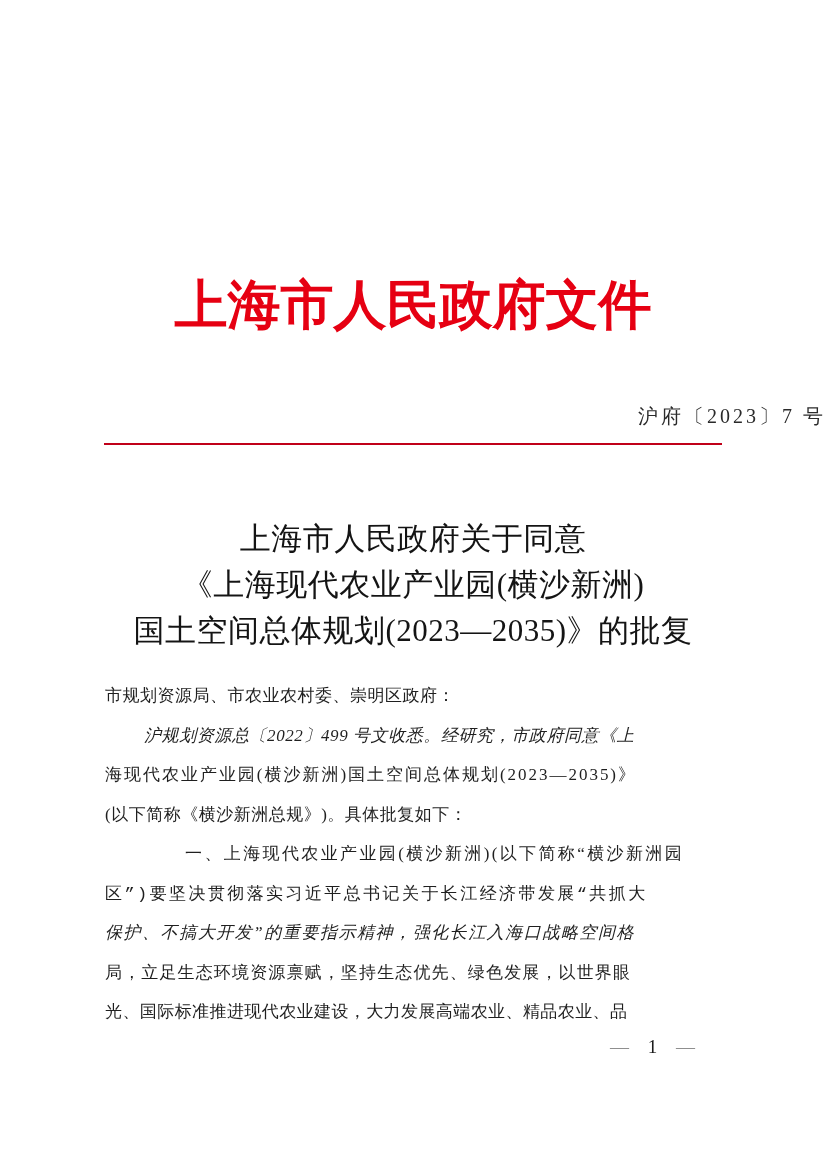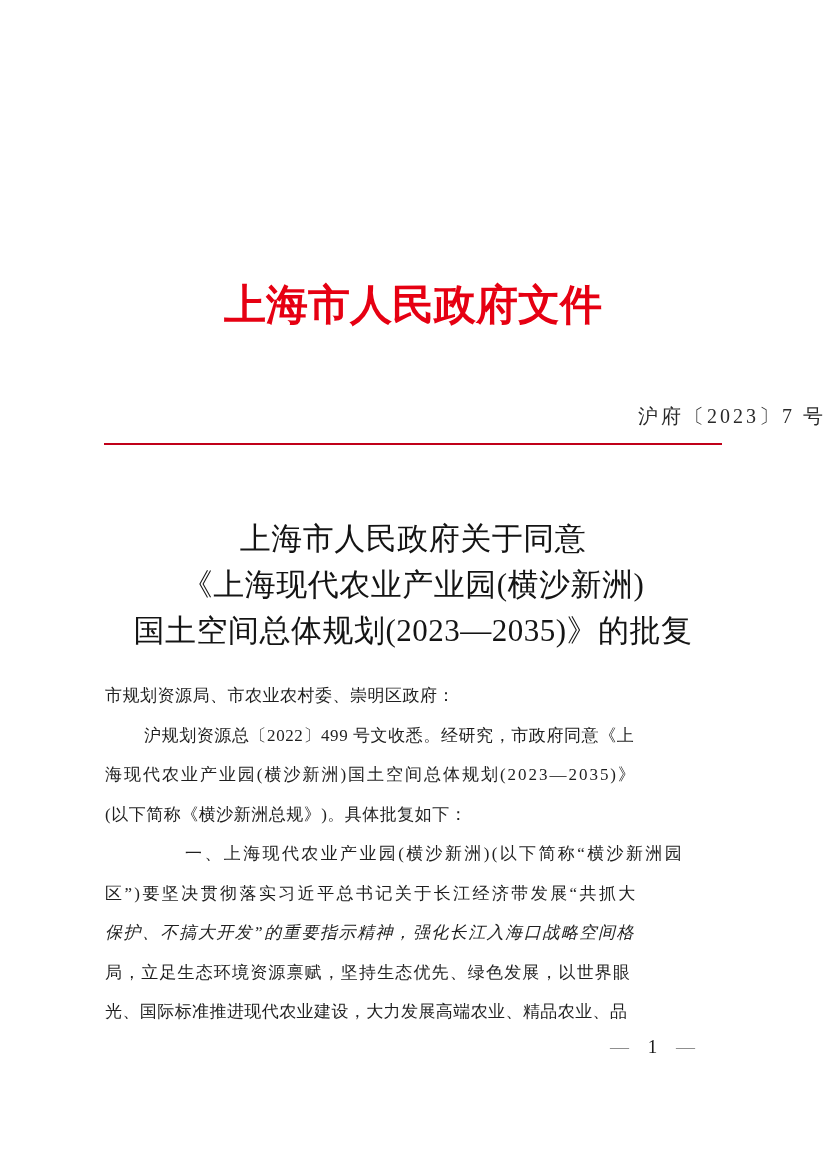--- a/index.html
+++ b/index.html
@@ -14,21 +14,21 @@
     background: #ffffff;
     overflow: hidden;
     font-family: "Liberation Serif", "DejaVu Serif", serif;
     color: #222222;
   }
   .banner {
     position: absolute;
     left: 0; right: 0;
     top: 272px;
     text-align: center;
-    font-size: 42px;
+    font-size: 53px;
     line-height: 66px;
     font-weight: bold;
     color: var(--banner-red, #e60012);
     letter-spacing: 0px;
     white-space: nowrap;
   }
   .docnum {
     position: absolute;
     left: 0; right: 0;
     top: 402px;
@@ -105,25 +105,25 @@
   <div class="rule"></div>
 
   <div class="heading">
     <div class="hline">上海市人民政府关于同意</div>
     <div class="hline">《上海现代农业产业园(横沙新洲)</div>
     <div class="hline">国土空间总体规划(2023—2035)》的批复</div>
   </div>
 
   <div class="bodytext">
     <div class="bline end"><span>市规划资源局、市农业农村委、崇明区政府：</span></div>
-    <div class="bline just ind"><span style="letter-spacing: 0.580645px;">沪规划资源总〔2022〕499 号文收悉。经研究，市政府同意《上</span></div>
+    <div class="bline just ind"><span style="letter-spacing: 0.580645px; font-style: italic;">沪规划资源总〔2022〕499 号文收悉。经研究，市政府同意《上</span></div>
     <div class="bline just"><span style="letter-spacing: 1.98059px;">海现代农业产业园(横沙新洲)国土空间总体规划(2023—2035)》</span></div>
     <div class="bline end"><span>(以下简称《横沙新洲总规》)。具体批复如下：</span></div>
     <div class="bline just ind"><span style="letter-spacing: 2.37558px; margin-left: 41px;">一、上海现代农业产业园(横沙新洲)(以下简称“横沙新洲园</span></div>
-    <div class="bline just"><span style="letter-spacing: 2.4135px;">区”)要坚决贯彻落实习近平总书记关于长江经济带发展“共抓大</span></div>
+    <div class="bline just"><span style="letter-spacing: 2.4135px; font-family: Liberation Mono, monospace;">区”)要坚决贯彻落实习近平总书记关于长江经济带发展“共抓大</span></div>
     <div class="bline just"><span style="letter-spacing: 1.53962px; font-style: italic;">保护、不搞大开发”的重要指示精神，强化长江入海口战略空间格</span></div>
     <div class="bline just"><span style="letter-spacing: 1.14286px;">局，立足生态环境资源禀赋，坚持生态优先、绿色发展，以世界眼</span></div>
     <div class="bline just"><span style="letter-spacing: 0.413793px;">光、国际标准推进现代农业建设，大力发展高端农业、精品农业、品</span></div>
   </div>
 
   <div class="pagenum">
     <span class="dash">—</span>
     <span class="num">1</span>
     <span class="dash">—</span>
   </div>

